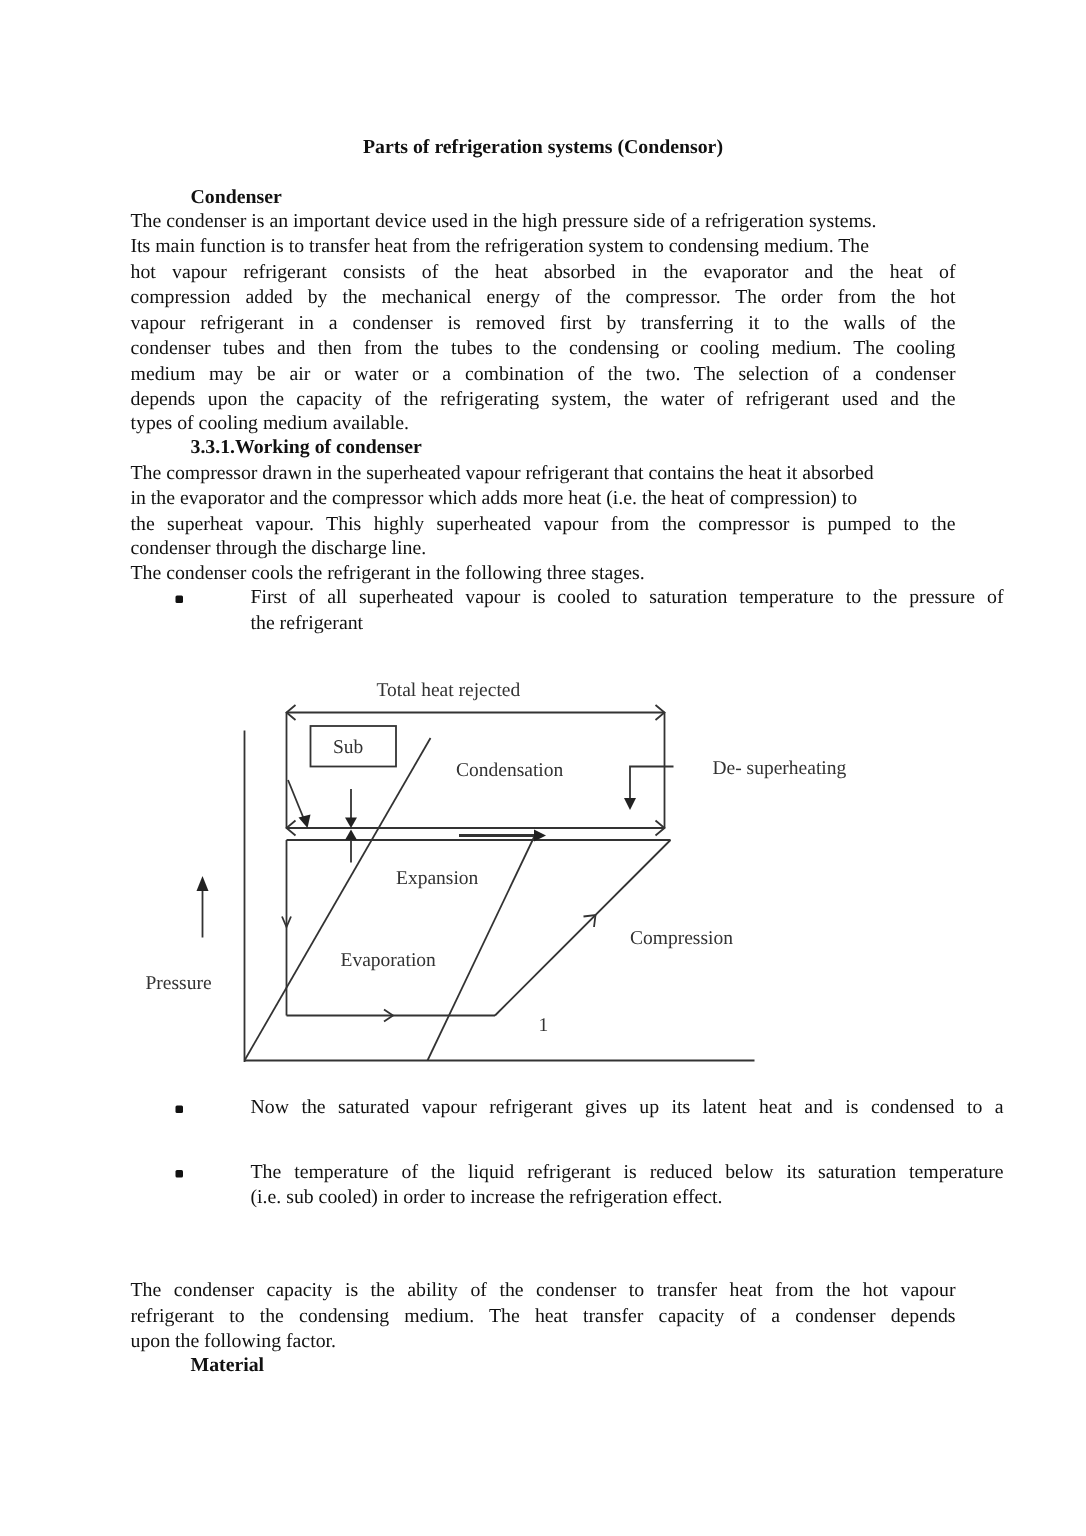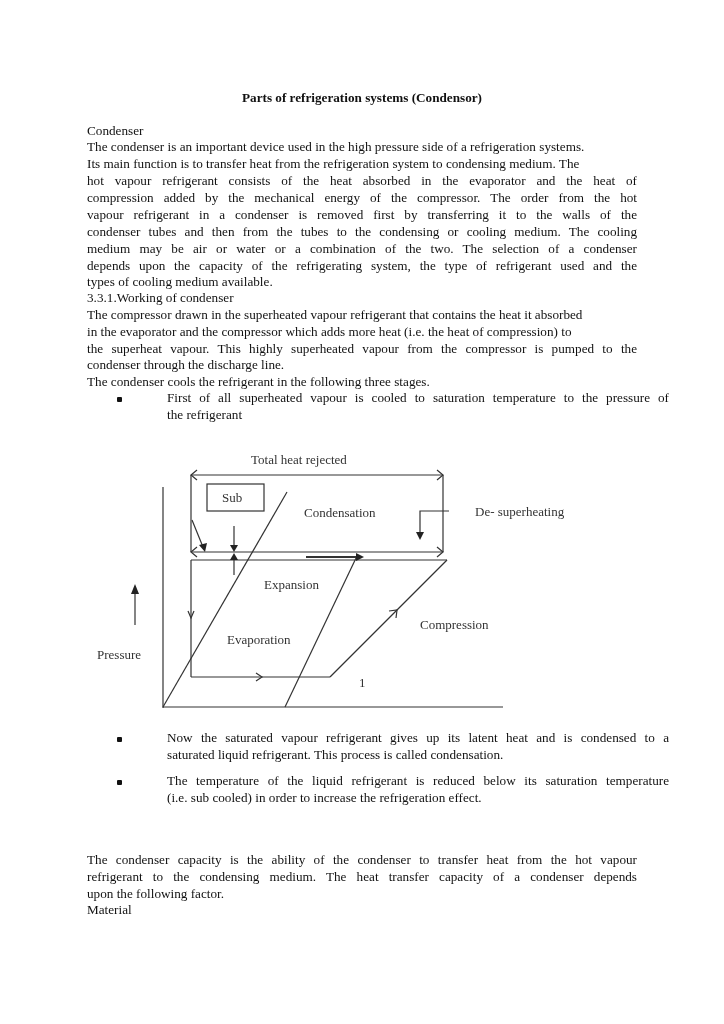--- a/index.html
+++ b/index.html
@@ -7,21 +7,21 @@
       width: 724px; height: 1024px; position: relative; overflow: hidden;
       font-family: "Liberation Serif", "DejaVu Serif", serif;
       color: #111111;
     }
     .page { position: absolute; left: 0; top: 0; width: 592px; height: 1024px; }
     .line {
       position: absolute; left: 87px; width: 550px;
       font-size: 13.2px; line-height: 16px; white-space: nowrap;
     }
     .just { text-align: justify; text-align-last: justify; white-space: normal; }
-    .bold { font-weight: normal; }
+    .bold { font-weight: bold; margin-left: 40px; }
     .title {
       position: absolute; left: 0; width: 724px; top: 90px;
       text-align: center; font-size: 13.2px; font-weight: bold;
     }
     .bullet-dot {
       position: absolute; left: 117px; width: 5px; height: 5px; background: #111;
       border-radius: 1px;
     }
     .bl { left: 135px; width: 502px; margin-left: 32px; }
     svg.diagram { position: absolute; left: 0; top: 0; }
@@ -35,21 +35,21 @@
   <div class="title">Parts of refrigeration systems (Condensor)</div>
 
   <div class="line bold" style="top:123px">Condenser</div>
   <div class="line" style="top:139px">The condenser is an important device used in the high pressure side of a refrigeration systems.</div>
   <div class="line" style="top:156px">Its main function is to transfer heat from the refrigeration system to condensing medium. The</div>
   <div class="line just" style="top:173px">hot vapour refrigerant consists of the heat absorbed in the evaporator and the heat of</div>
   <div class="line just" style="top:190px">compression added by the mechanical energy of the compressor. The order from the hot</div>
   <div class="line just" style="top:207px">vapour refrigerant in a condenser is removed first by transferring it to the walls of the</div>
   <div class="line just" style="top:224px">condenser tubes and then from the tubes to the condensing or cooling medium. The cooling</div>
   <div class="line just" style="top:241px">medium may be air or water or a combination of the two. The selection of a condenser</div>
-  <div class="line just" style="top:258px">depends upon the capacity of the refrigerating system, the type of refrigerant used and the</div>
+  <div class="line just" style="top:258px">depends upon the capacity of the refrigerating system, the water of refrigerant used and the</div>
   <div class="line" style="top:274px">types of cooling medium available.</div>
 
   <div class="line bold" style="top:290px">3.3.1.Working of condenser</div>
   <div class="line" style="top:307px">The compressor drawn in the superheated vapour refrigerant that contains the heat it absorbed</div>
   <div class="line" style="top:324px">in the evaporator and the compressor which adds more heat (i.e. the heat of compression) to</div>
   <div class="line just" style="top:341px">the superheat vapour. This highly superheated vapour from the compressor is pumped to the</div>
   <div class="line" style="top:374px">The condenser cools the refrigerant in the following three stages.</div>
   <div class="line" style="top:357px">condenser through the discharge line.</div>
 
   <div class="bullet-dot" style="top:397px"></div>
@@ -120,21 +120,20 @@
     <text x="475" y="516">De- superheating</text>
     <text x="264" y="589">Expansion</text>
     <text x="227" y="644">Evaporation</text>
     <text x="420" y="629">Compression</text>
     <text x="97" y="659">Pressure</text>
     <text x="359" y="687">1</text>
   </svg>
 
   <div class="bullet-dot" style="top:737px"></div>
   <div class="line bl just" style="top:730px">Now the saturated vapour refrigerant gives up its latent heat and is condensed to a</div>
-  <div class="line bl" style="top:747px">saturated liquid refrigerant. This process is called condensation.</div>
 
   <div class="bullet-dot" style="top:780px"></div>
   <div class="line bl just" style="top:773px">The temperature of the liquid refrigerant is reduced below its saturation temperature</div>
   <div class="line bl" style="top:790px">(i.e. sub cooled) in order to increase the refrigeration effect.</div>
 
   <div class="line just" style="top:852px">The condenser capacity is the ability of the condenser to transfer heat from the hot vapour</div>
   <div class="line just" style="top:869px">refrigerant to the condensing medium. The heat transfer capacity of a condenser depends</div>
   <div class="line" style="top:886px">upon the following factor.</div>
   <div class="line bold" style="top:902px">Material</div>
 

